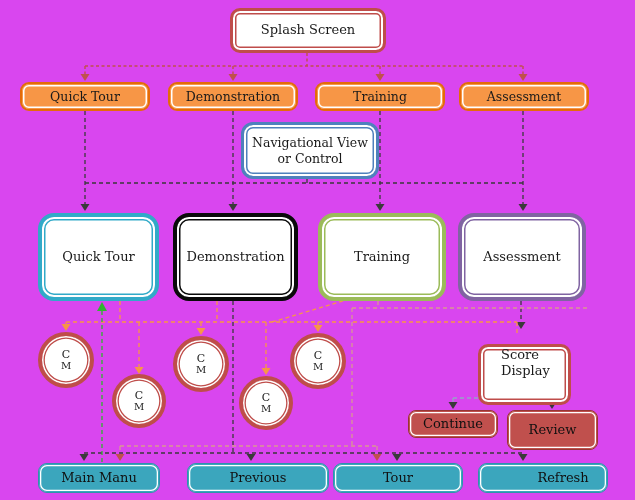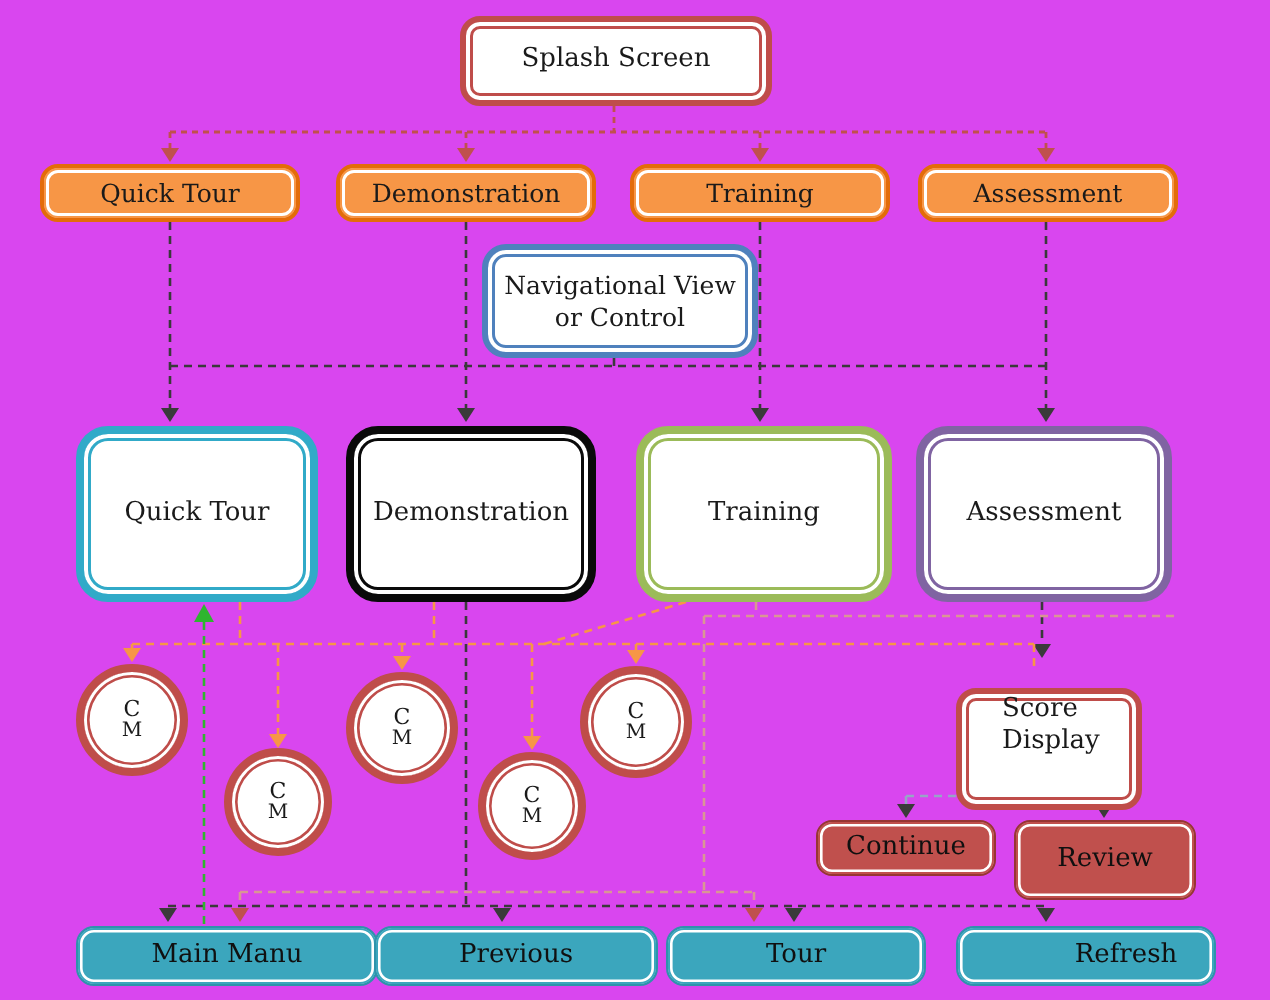--- a/index.html
+++ b/index.html
@@ -188,18 +188,18 @@
   <div class="circle" style="left:290px;top:333px;width:56px;height:56px;">
     <span class="ct">C</span>
     <span class="cm">M</span>
   </div>
 
   <div class="node red-frame score-text" style="left:478px;top:330px;width:93px;height:61px;margin-top:14px;">Score Display</div>
 
   <div class="node darkred-pill" style="left:408px;top:410px;width:90px;height:28px;">Continue</div>
   <div class="node darkred-pill" style="left:507px;top:410px;width:91px;height:40px;">Review</div>
 
-  <div class="node teal-pill" style="left:38px;top:463px;width:151px;height:30px;">Main Manu</div>
+  <div class="node teal-pill" style="left:38px;top:463px;width:122px;height:30px;">Main Manu</div>
   <div class="node teal-pill" style="left:187px;top:463px;width:142px;height:30px;">Previous</div>
   <div class="node teal-pill" style="left:333px;top:463px;width:130px;height:30px;">Tour</div>
   <div class="node teal-pill" style="left:478px;top:463px;width:130px;height:30px;padding-left:40px;">Refresh</div>
 
 </div>
 
 </body></html>

